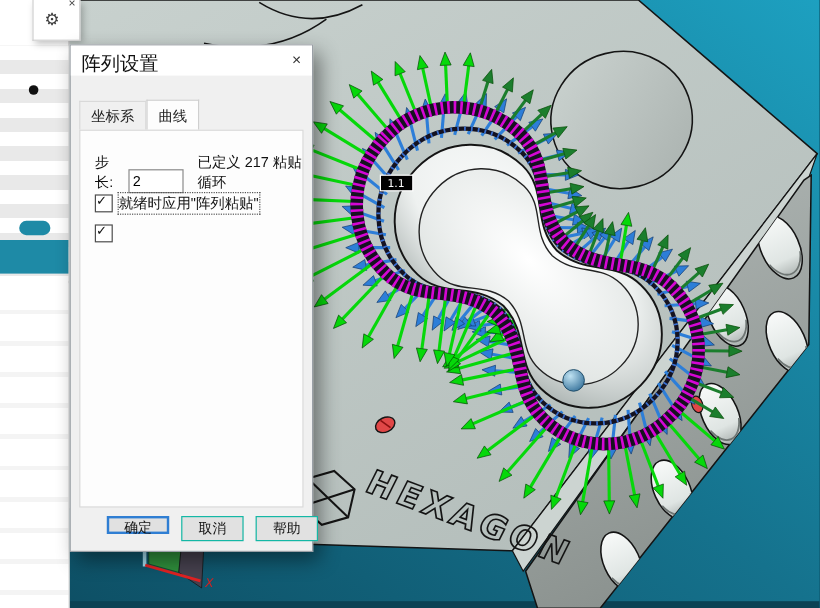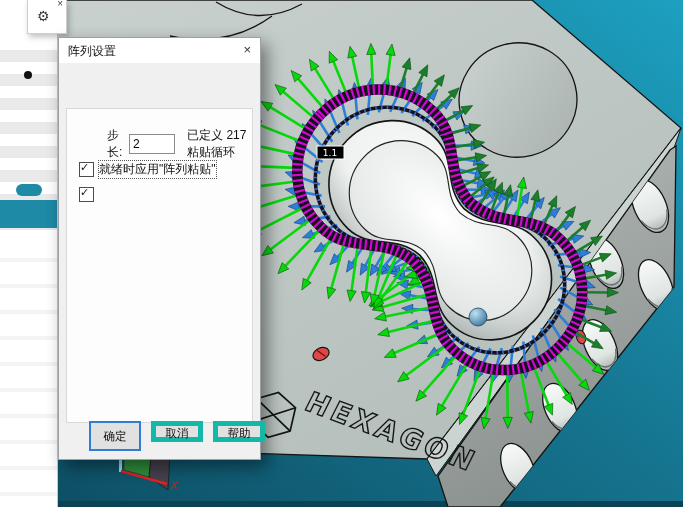--- a/index.html
+++ b/index.html
@@ -19,39 +19,39 @@
   .panel-highlight-row{position:absolute;left:0;top:200px;width:57px;height:28px;background:#1e8aa6;}
   
   .mini-toolbar{position:absolute;left:27px;top:0;width:38px;height:33px;background:#fff;
       border:1px solid #cfcfcf;border-top:none;box-shadow:2px 3px 6px rgba(0,0,0,.25);z-index:6;}
   .mini-close{position:absolute;right:3px;top:-2px;font-size:10px;color:#444;cursor:default;}
   .gear-btn{position:absolute;left:9px;top:9px;font-size:14px;color:#3a3a3a;line-height:14px;}
   
   .dialog{position:absolute;left:58px;top:37px;width:201px;height:421px;background:#f0f0f0;
       border:1px solid #9aa0a6;box-shadow:6px 7px 16px rgba(0,0,0,.45);z-index:10;font-size:12px;color:#111;}
   .dlg-title{position:absolute;left:0;top:0;right:0;height:25px;background:#fff;}
-  .dlg-title .txt{position:absolute;left:9px;top:5px;font-size:12px;}
+  .dlg-title .txt{position:absolute;left:9px;top:5px;font-size:16px;}
   .dlg-close{position:absolute;right:9px;top:4px;font-size:13px;color:#333;}
   .tabs{position:absolute;left:7px;top:46px;display:flex;}
   .tab{padding:4px 9px 3px 9px;border:1px solid #d9d9d9;border-bottom:none;background:#f0f0f0;color:#222;}
   .tab.active{background:#fdfdfd;border-color:#cfcfcf;position:relative;top:-1px;padding-top:5px;}
   .page{position:absolute;left:7px;right:7px;top:70px;bottom:36px;background:#fdfdfd;border:1px solid #d8d8d8;}
-  .row-step{position:absolute;left:12px;top:18px;display:flex;align-items:center;margin-left:28px;}
+  .row-step{position:absolute;left:12px;top:18px;display:flex;align-items:flex-end;}
   .step-input{width:38px;height:18px;border:1px solid #8a8a8a;font-size:12px;padding:0 3px;margin-left:6px;
       font-family:"Liberation Sans",sans-serif;}
   .defined{margin-left:12px;}
   .chk-row{position:absolute;left:12px;display:flex;align-items:center;}
   .chk-row.r1{top:52px;} .chk-row.r2{top:78px;}
   .chk{width:13px;height:13px;border:1px solid #4d4d4d;background:#fff;position:relative;margin-right:5px;flex:none;}
   .chk .mark{position:absolute;left:0px;top:-2px;font-size:11px;color:#111;}
   .chk-label.focused{outline:1px dotted #555;}
   .btn-row{position:absolute;left:30px;bottom:8px;display:flex;gap:10px;}
-  .btn{width:52px;height:21px;background:#e1e1e1;border:5px solid #14b8a6;font-size:11.5px;
+  .btn{width:52px;height:21px;background:#e1e1e1;border:1px solid #14b8a6;font-size:11.5px;
       font-family:"Liberation Sans",sans-serif;padding:0;color:#111;}
-  .btn.primary{border:2px solid #2f7ed3;height:30px;}
+  .btn.primary{border:2px solid #2f7ed3;height:15px;}
 </style>
 </head>
 <body>
 
 <svg id="scene" width="683" height="507" viewBox="0 0 683 507">
   <defs>
     <linearGradient id="bgG" x1="0%" y1="100%" x2="100%" y2="0%">
       <stop offset="0" stop-color="#0d4c61"></stop>
         <stop offset=".5" stop-color="#15728d"></stop>
       <stop offset="1" stop-color="#1da0c0"></stop>
@@ -489,20 +489,24 @@
 <div class="mini-toolbar">
   <span class="mini-close">×</span>
   <span class="gear-btn">⚙</span>
 </div>
 
 <div class="dialog">
   <div class="dlg-title">
     <span class="txt">阵列设置</span>
     <span class="dlg-close">×</span>
   </div>
+  <div class="tabs">
+    <div class="tab">坐标系</div>
+    <div class="tab active">曲线</div>
+  </div>
   <div class="page">
     <div class="row-step">
       <span>步长:</span>
       <input class="step-input" type="text" value="2" style="">
       <span class="defined">已定义 217 粘贴循环</span>
     </div>
     <div class="chk-row r1">
       <span class="chk">
         <span class="mark">✓</span>
       </span>

